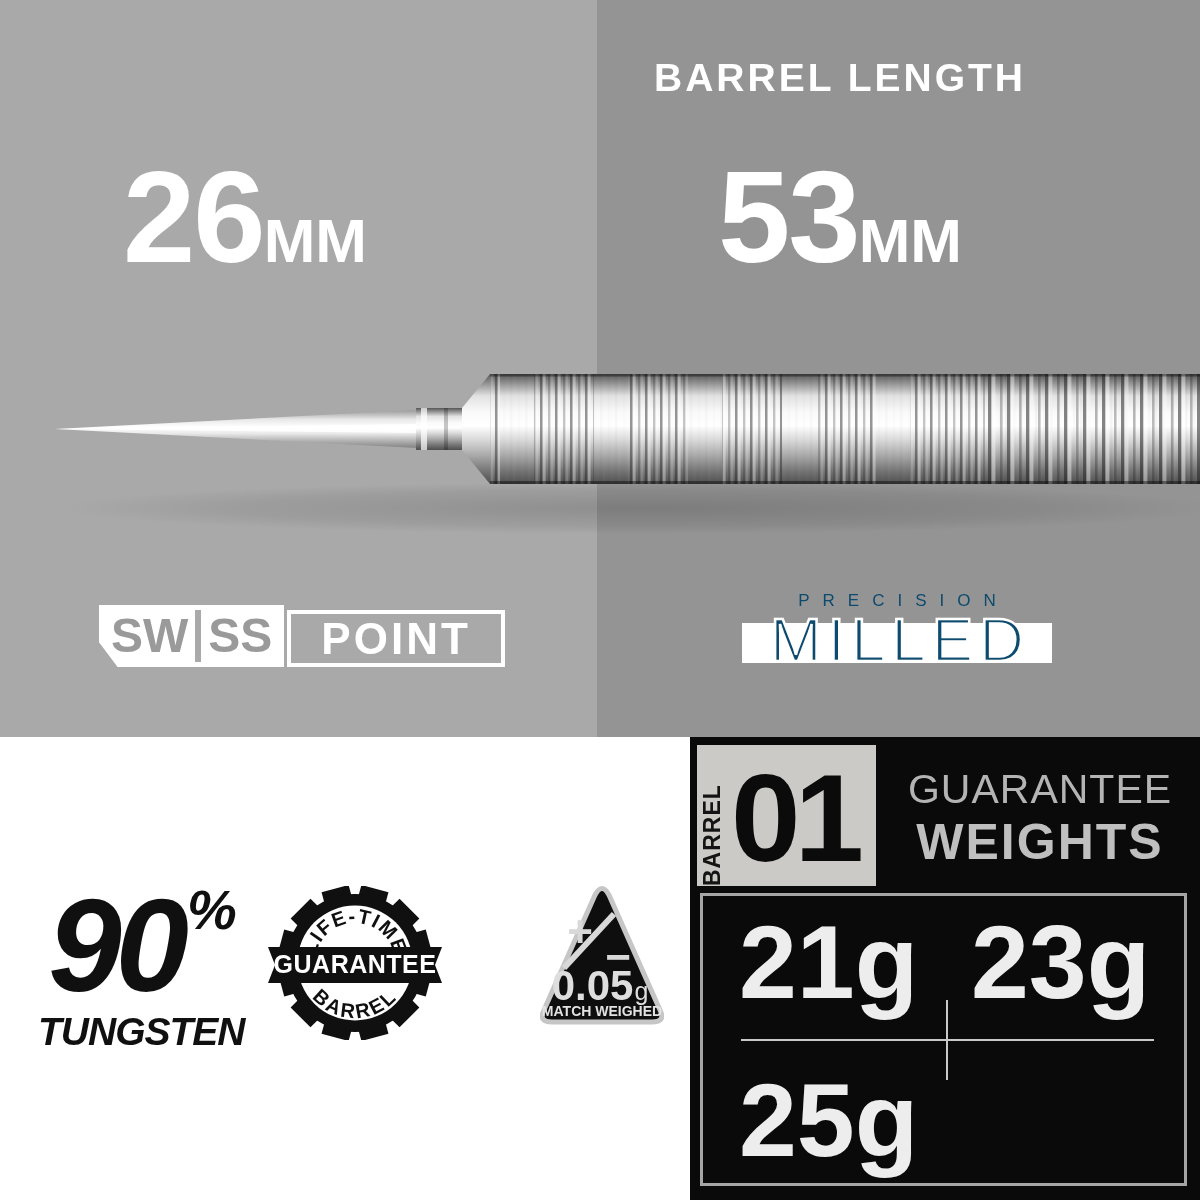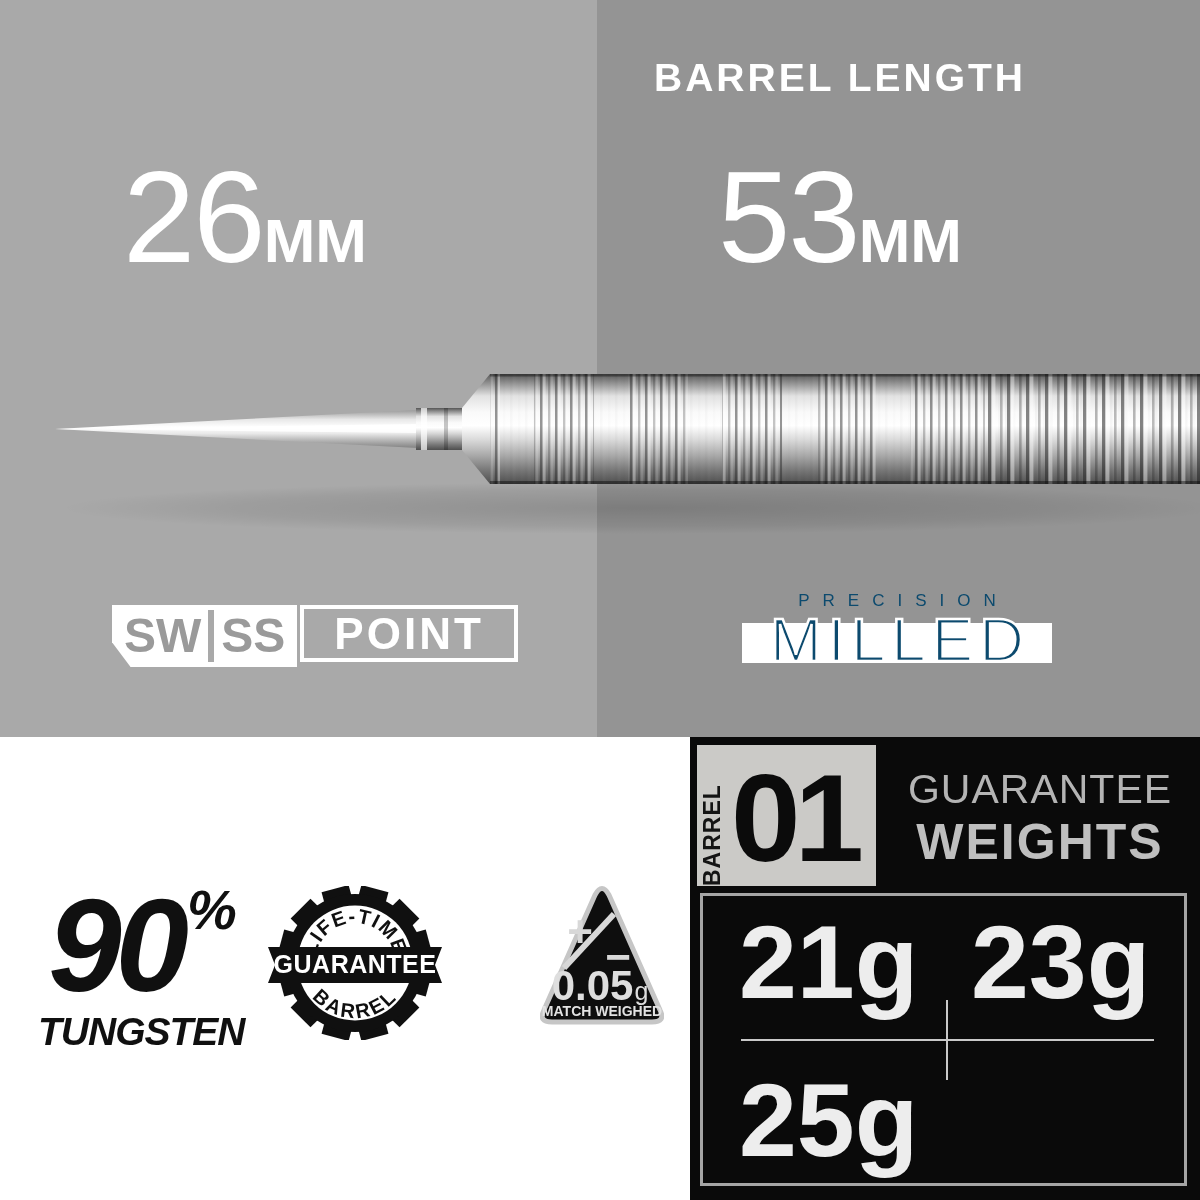--- a/index.html
+++ b/index.html
@@ -7,31 +7,31 @@
     position:relative;width:1200px;height:1200px;overflow:hidden;background:#ffffff;
     font-family:"Liberation Sans", sans-serif;
   }
   
   .panel-left{position:absolute;left:0;top:0;width:597px;height:737px;background:#a9a9a9;}
   .panel-right{position:absolute;left:597px;top:0;width:603px;height:737px;background:#949494;}
 
   .measure-block{position:absolute;text-align:center;color:#ffffff;}
   .measure-label{font-size:39px;font-weight:700;letter-spacing:3px;line-height:1;}
   .measure-value-row{position:absolute;left:0;right:0;top:94px;line-height:1;white-space:nowrap;}
-  .measure-value{font-size:130px;font-weight:400;letter-spacing:-2px;}
+  .measure-value{font-size:130px;font-weight:700;letter-spacing:-2px;}
   .measure-unit{font-size:62px;font-weight:700;letter-spacing:0px;}
 
   #point-block{left:55px;top:58px;width:380px;height:260px;}
   #barrel-block{left:640px;top:58px;width:400px;height:260px;}
 
   
   #dart-svg{position:absolute;left:0;top:340px;width:1200px;height:200px;}
 
   
-  #swisspoint{position:absolute;left:112px;top:605px;height:62px;display:flex;}
+  #swisspoint{position:absolute;left:99px;top:605px;height:62px;display:flex;align-items:flex-end;}
   .sp-box1{height:62px;background:#ffffff;display:flex;align-items:center;padding:0 12px;
     clip-path:polygon(0 0,100% 0,100% 100%,10% 100%,0 60%);}
   .sp-letters{font-size:48px;font-weight:700;color:#9a9a9a;line-height:1;letter-spacing:0px;}
   .sp-divider{width:6px;height:52px;background:#a9a9a9;margin:0 7px;}
   .sp-box2{height:49px;border:4px solid #ffffff;margin-left:3px;display:flex;align-items:center;padding:0 30px;}
   .sp-point{font-size:44px;font-weight:700;color:#ffffff;letter-spacing:3px;line-height:1;}
 
   
   #precision{position:absolute;left:742px;top:592px;width:310px;text-align:center;}
   .pm-top{font-size:17px;font-weight:400;letter-spacing:13px;color:#0c4a6e;line-height:1;text-indent:13px;}

